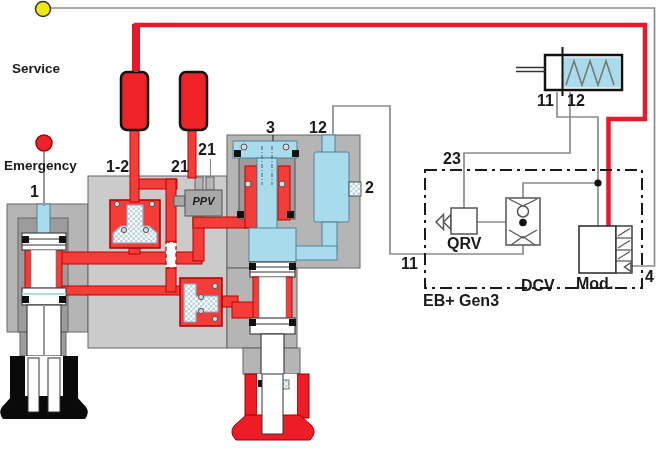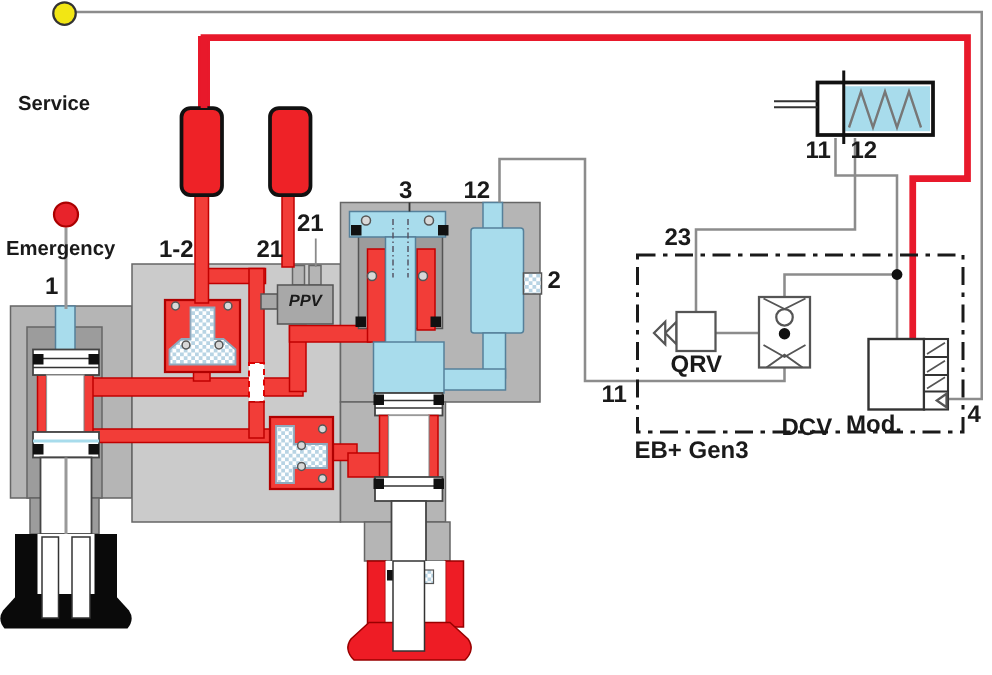--- a/index.html
+++ b/index.html
@@ -225,16 +225,16 @@
 <div class="lbl" style="left:266px;top:120px;">3</div>
 <div class="lbl" style="left:309px;top:120px;">12</div>
 <div class="lbl" style="left:365px;top:180px;">2</div>
 <div class="lbl" style="left:443px;top:151px;">23</div>
 <div class="lbl" style="left:401px;top:256px;">11</div>
 <div class="lbl" style="left:537px;top:93px;">11</div>
 <div class="lbl" style="left:567px;top:93px;">12</div>
 <div class="lbl" style="left:645px;top:269px;">4</div>
 <div class="lbl" style="left:447px;top:236px;text-align:center;">QRV</div>
 <div class="lbl" style="left:521px;top:232px;margin-top:46px;">DCV</div>
-<div class="lbl" style="left:564px;top:276px;text-align:right;">Mod.</div>
+<div class="lbl" style="left:576px;top:276px;text-align:right;">Mod.</div>
 <div class="lbl" style="left:423px;top:293px;">EB+ Gen3</div>
 
 </div>
 
 </body></html>

